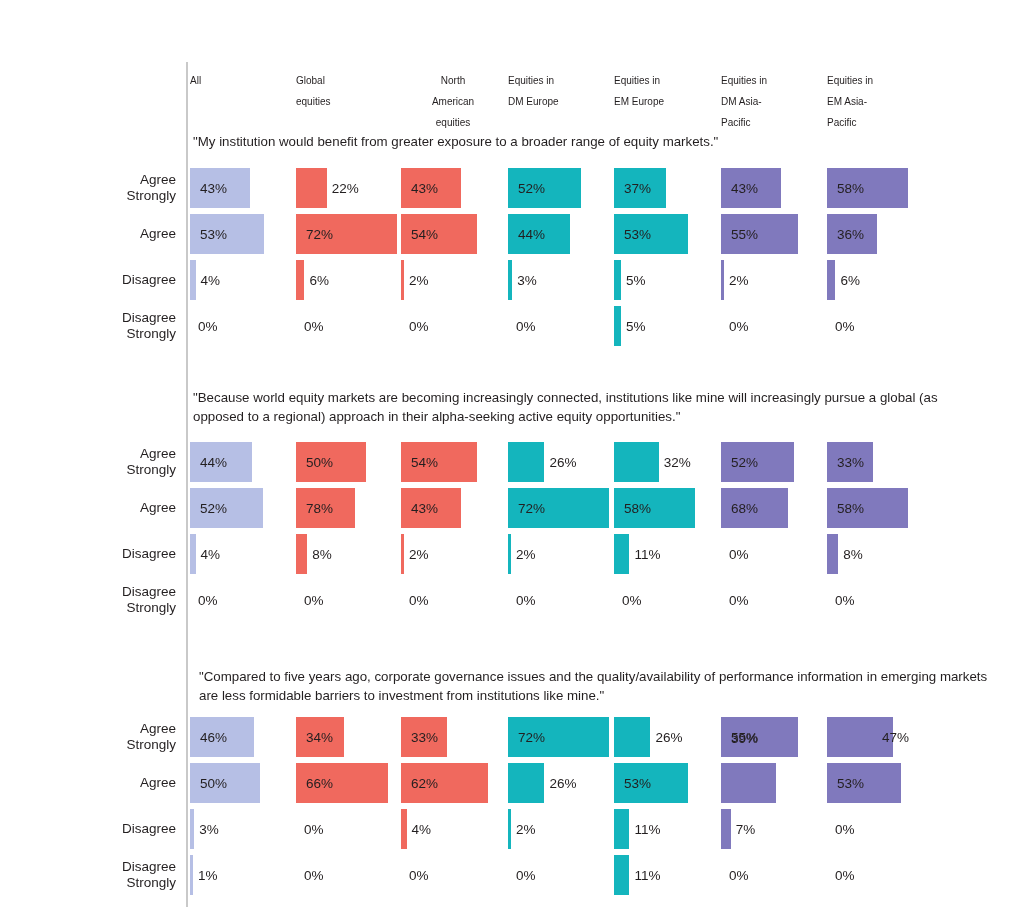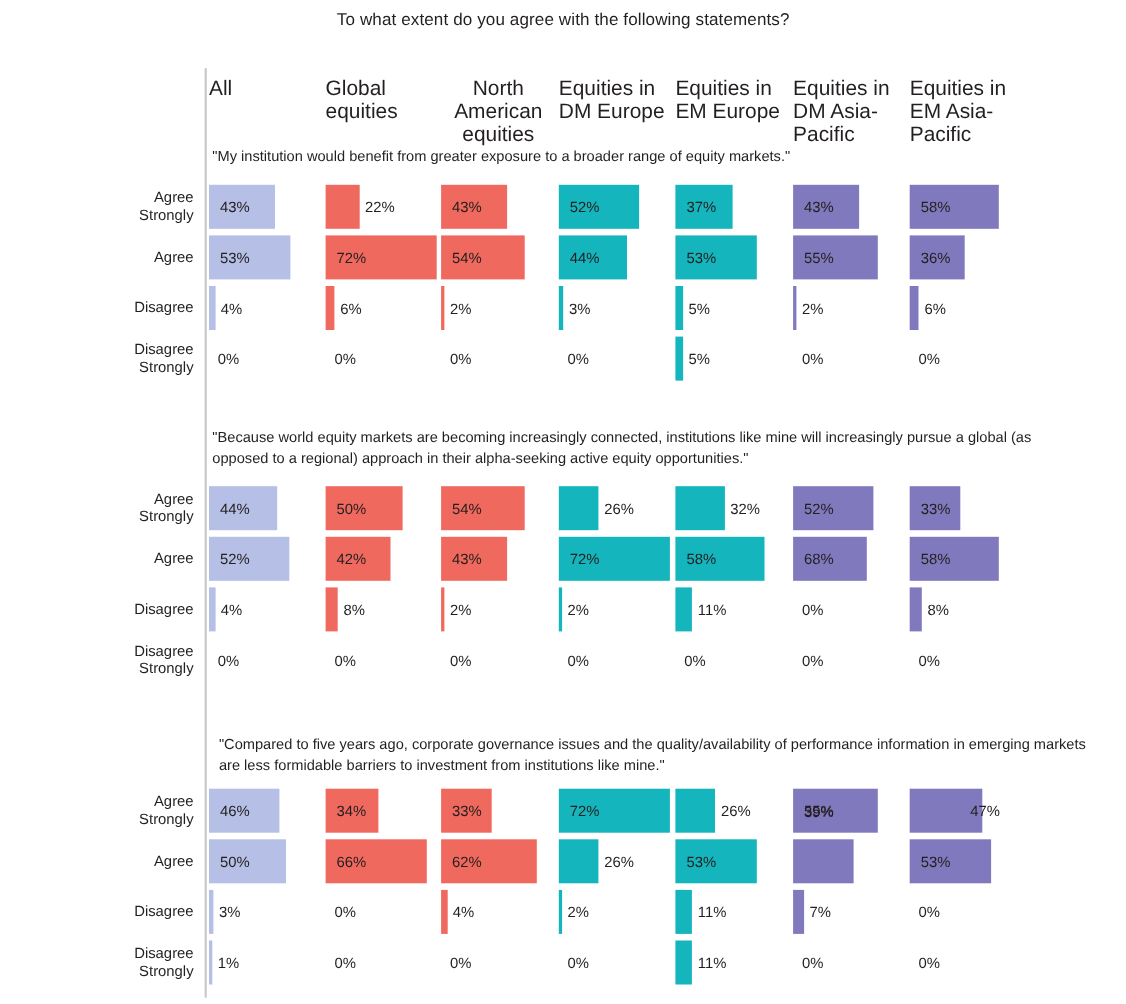--- a/index.html
+++ b/index.html
@@ -39,21 +39,21 @@
     top: 62px;
     width: 1.5px;
     height: 845px;
     background: #c9c9c9;
   }
 
   
   .col-header {
     position: absolute;
     top: 70px;
-    font-size: 19px;
+    font-size: 10px;
     line-height: 21px;
     color: #231f20;
     white-space: pre-line;
     width: 104px;
   }
 
   
   .statement {
     position: absolute;
     font-size: 13.3px;
@@ -90,21 +90,20 @@
     font-size: 13.5px;
     color: #231f20;
     white-space: nowrap;
   }
 </style>
 </head>
 <body>
 
 <div id="page">
 
-  <div class="chart-title">To what extent do you agree with the following statements?</div>
 
   <div class="axis-rule"></div>
 
   <div id="headers">
       <div class="col-header" style="left: 190px;">All</div>
       <div class="col-header" style="left: 296px;">Global
 equities</div>
       <div class="col-header" style="left: 401px; text-align: center;">North
 American
 equities</div>
@@ -210,21 +209,21 @@
       <div class="bar-value" style="left: 549.4px; top: 442px;">26%</div>
       <div class="bar" style="left: 614px; top: 442px; width: 44.8px; background: rgb(20, 181, 189);"></div>
       <div class="bar-value" style="left: 663.8px; top: 442px;">32%</div>
       <div class="bar" style="left: 721px; top: 442px; width: 72.8px; background: rgb(128, 121, 189);"></div>
       <div class="bar-value" style="left: 731px; top: 442px;">52%</div>
       <div class="bar" style="left: 827px; top: 442px; width: 46.2px; background: rgb(128, 121, 189);"></div>
       <div class="bar-value" style="left: 837px; top: 442px;">33%</div>
       <div class="bar" style="left: 190px; top: 488px; width: 72.8px; background: rgb(182, 191, 229);"></div>
       <div class="bar-value" style="left: 200px; top: 488px;">52%</div>
       <div class="bar" style="left: 296px; top: 488px; width: 58.8px; background: rgb(240, 105, 94);"></div>
-      <div class="bar-value" style="left: 306px; top: 488px;">42%</div>
+      <div class="bar-value" style="left: 306px; top: 488px;">78%</div>
       <div class="bar" style="left: 401px; top: 488px; width: 60.2px; background: rgb(240, 105, 94);"></div>
       <div class="bar-value" style="left: 411px; top: 488px;">43%</div>
       <div class="bar" style="left: 508px; top: 488px; width: 100.8px; background: rgb(20, 181, 189);"></div>
       <div class="bar-value" style="left: 518px; top: 488px;">72%</div>
       <div class="bar" style="left: 614px; top: 488px; width: 81.2px; background: rgb(20, 181, 189);"></div>
       <div class="bar-value" style="left: 624px; top: 488px;">58%</div>
       <div class="bar" style="left: 721px; top: 488px; width: 67.2px; background: rgb(128, 121, 189);"></div>
       <div class="bar-value" style="left: 731px; top: 488px;">68%</div>
       <div class="bar" style="left: 827px; top: 488px; width: 81.2px; background: rgb(128, 121, 189);"></div>
       <div class="bar-value" style="left: 837px; top: 488px;">58%</div>

